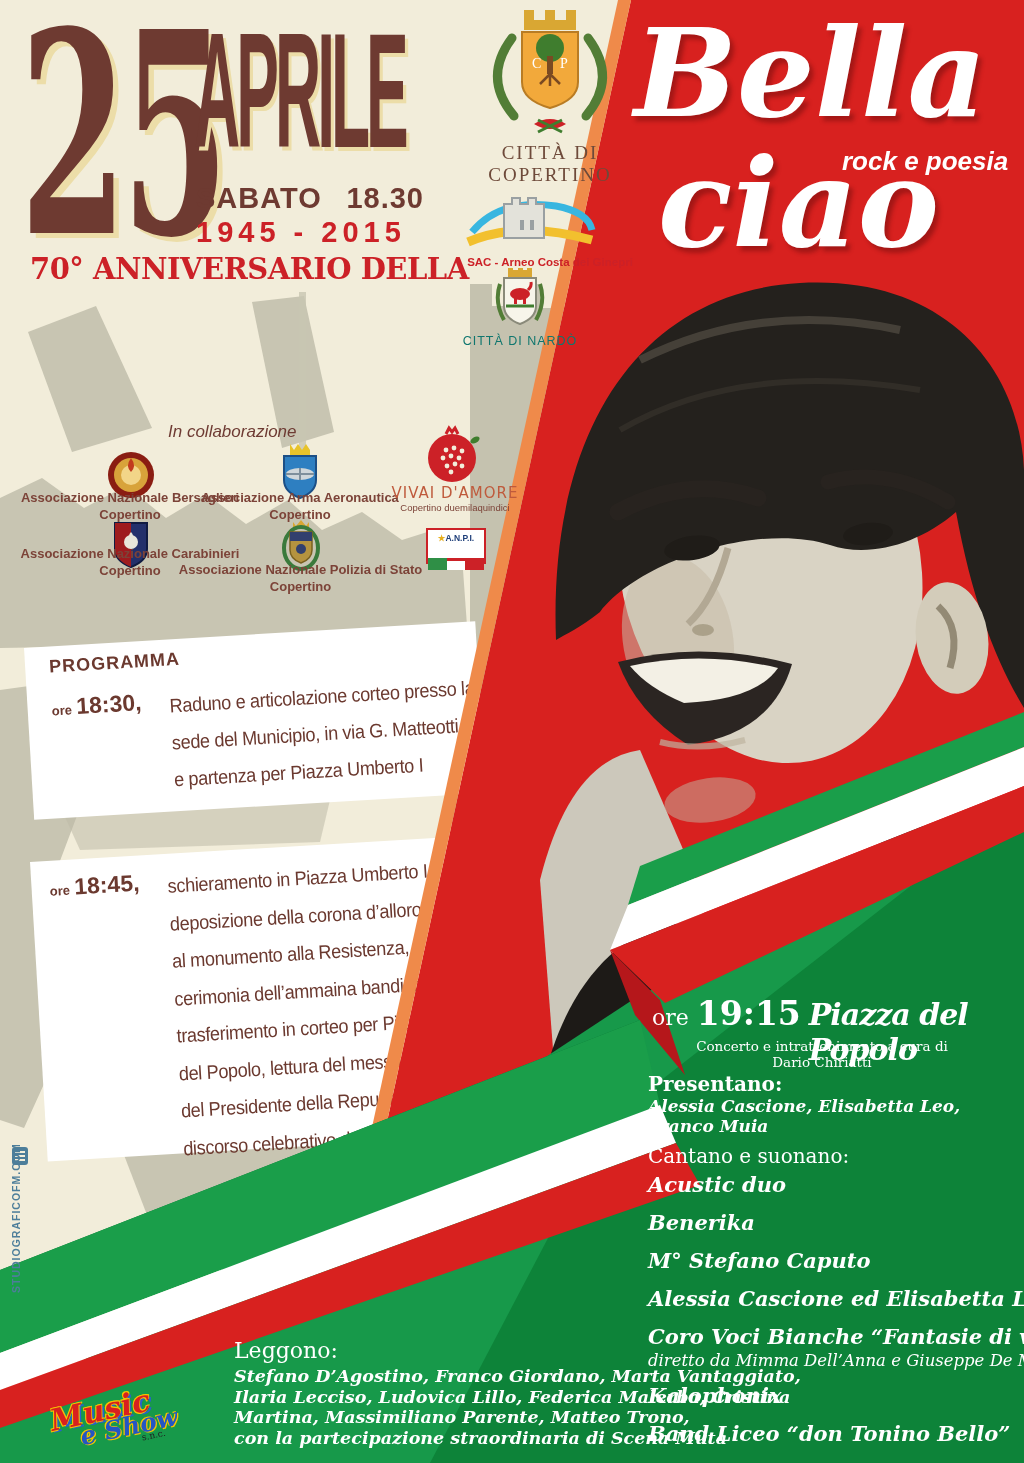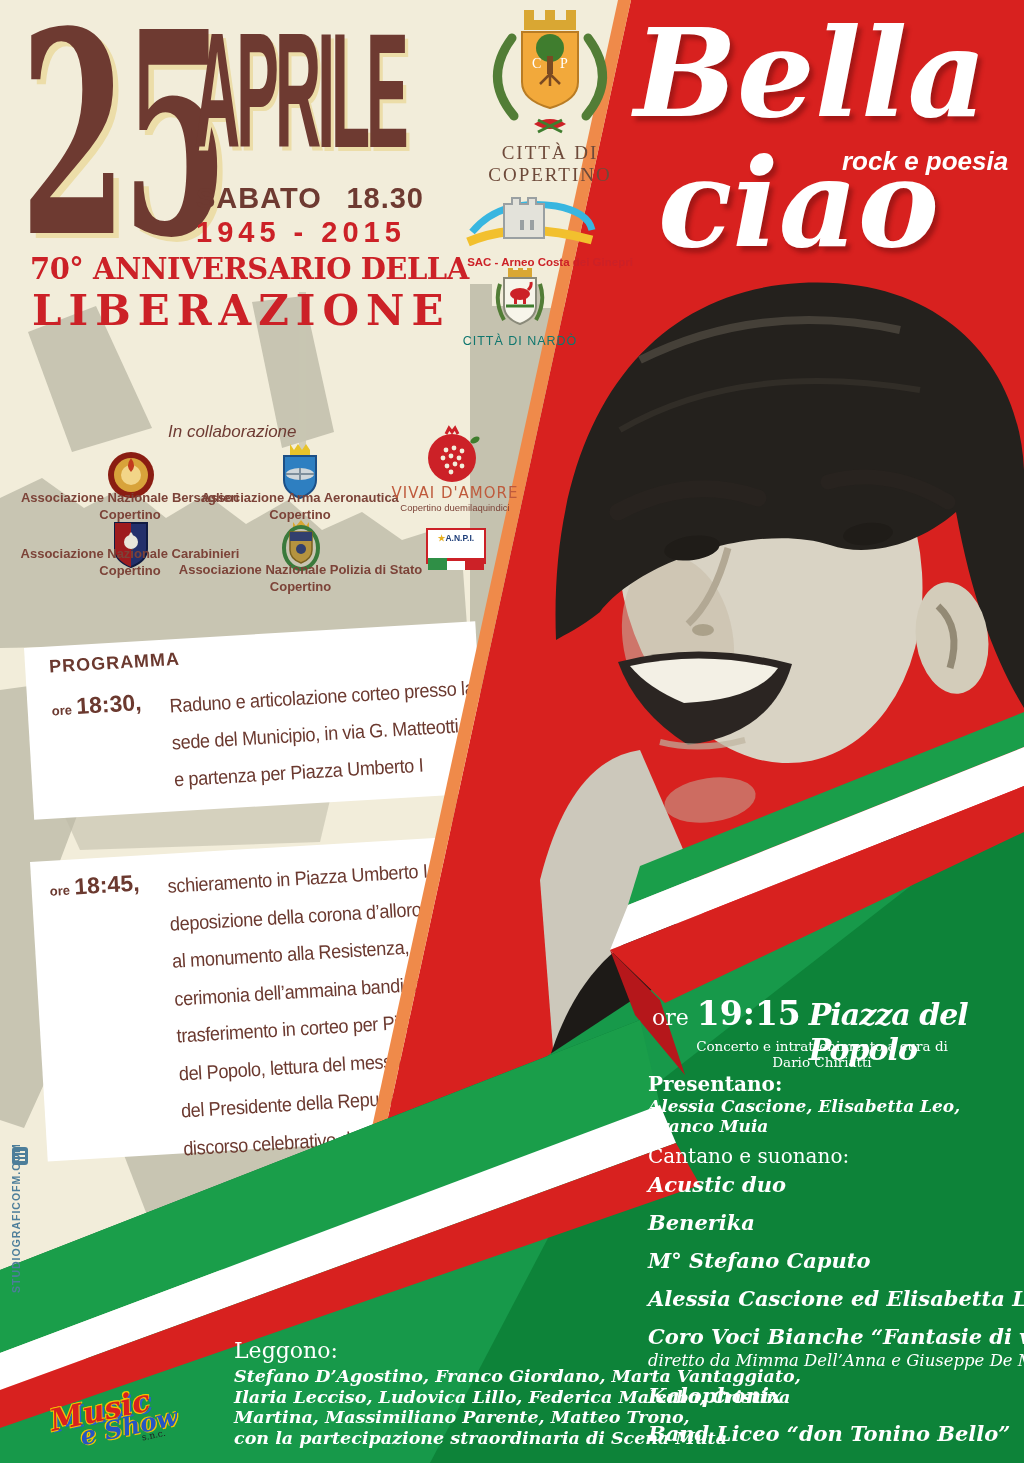--- a/index.html
+++ b/index.html
@@ -178,21 +178,20 @@
   </svg>
 
   <div class="abs day">25</div>
   <div class="abs month">APRILE</div>
   <div class="abs weekday-row">
     <span>SABATO</span>
     <span>18.30</span>
   </div>
   <div class="abs years">1945 - 2015</div>
   <div class="abs anniv1">70° ANNIVERSARIO DELLA</div>
-  <div class="abs anniv2">LIBERAZIONE</div>
 
   <svg class="abs" style="left:452px;top:8px;width:196px;height:136px" viewBox="0 0 196 136">
     <g>
       <rect x="72" y="12" width="52" height="10" fill="#d9a733"></rect>
       <rect x="72" y="2" width="10" height="12" fill="#d9a733"></rect>
       <rect x="93" y="2" width="10" height="12" fill="#d9a733"></rect>
       <rect x="114" y="2" width="10" height="12" fill="#d9a733"></rect>
       <path d="M 70,24 h 56 v 50 q 0,18 -28,26 q -28,-8 -28,-26 Z" fill="#f2a93b" stroke="#b97c24" stroke-width="2"></path>
       <circle cx="98" cy="40" r="14" fill="#3f7d2e"></circle>
       <rect x="95" y="48" width="6" height="18" fill="#7a4a22"></rect>

